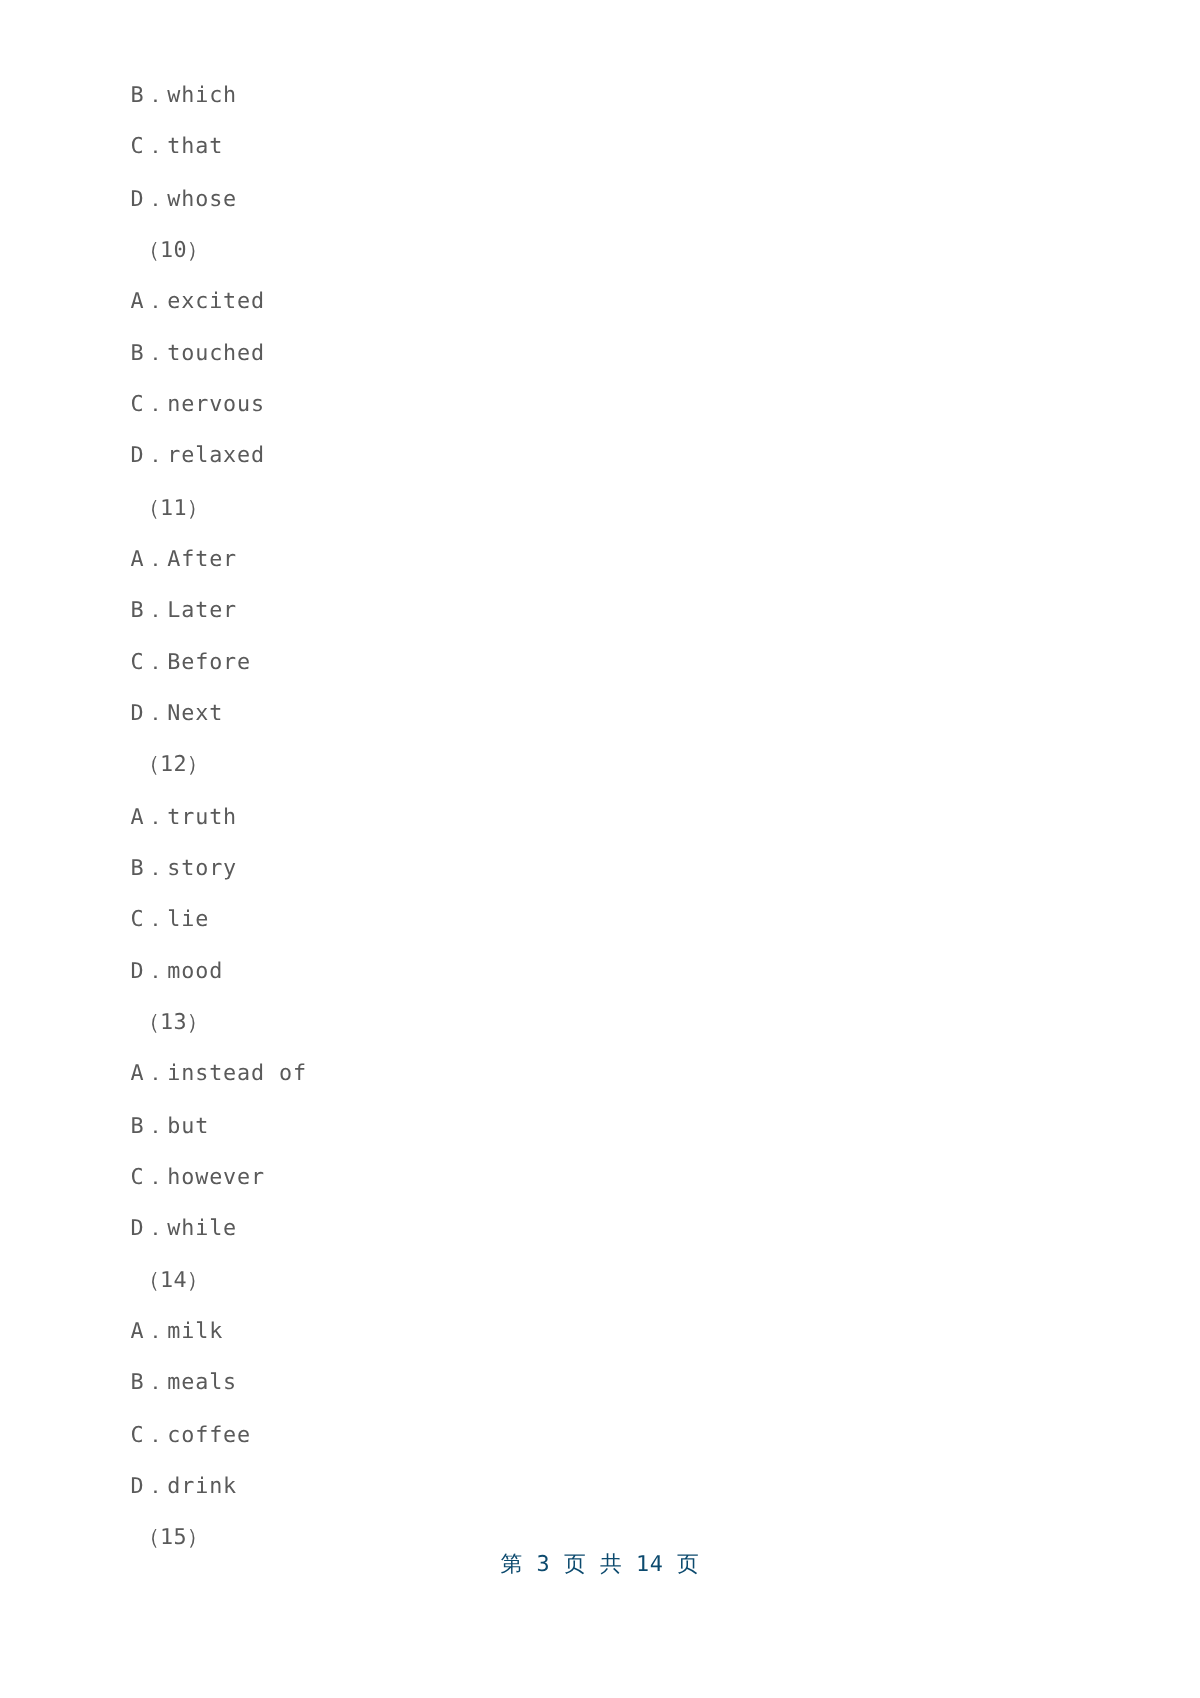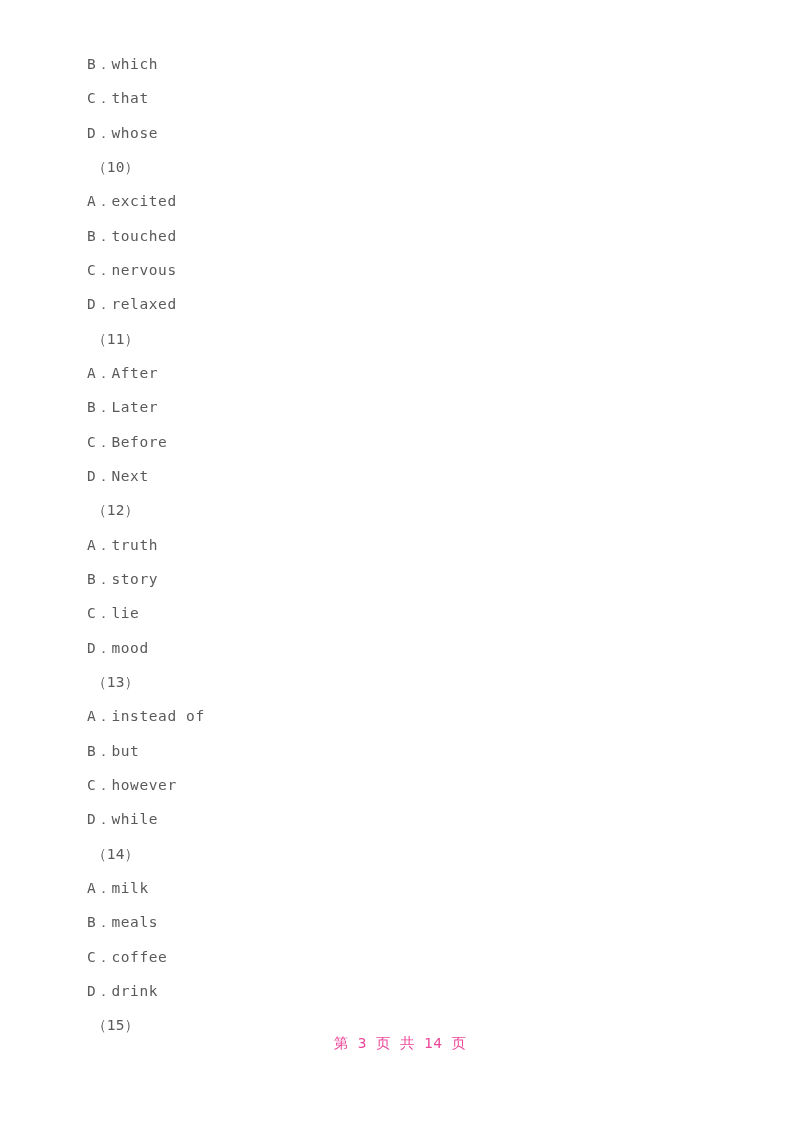--- a/index.html
+++ b/index.html
@@ -48,21 +48,21 @@
     letter-spacing: 0.2px;
   }
   .footer {
     position: absolute;
     left: 0;
     top: 1032px;
     width: 800px;
     text-align: center;
     font-size: 14.5px;
     line-height: 22px;
-    color: #ec4899;
+    color: #0c4a6e;
     white-space: pre;
     font-family: "DejaVu Sans Mono", monospace;
     letter-spacing: 0.4px;
   }
 </style>
 </head>
 <body>
 
 <div class="page">
   <div class="content" id="content">

